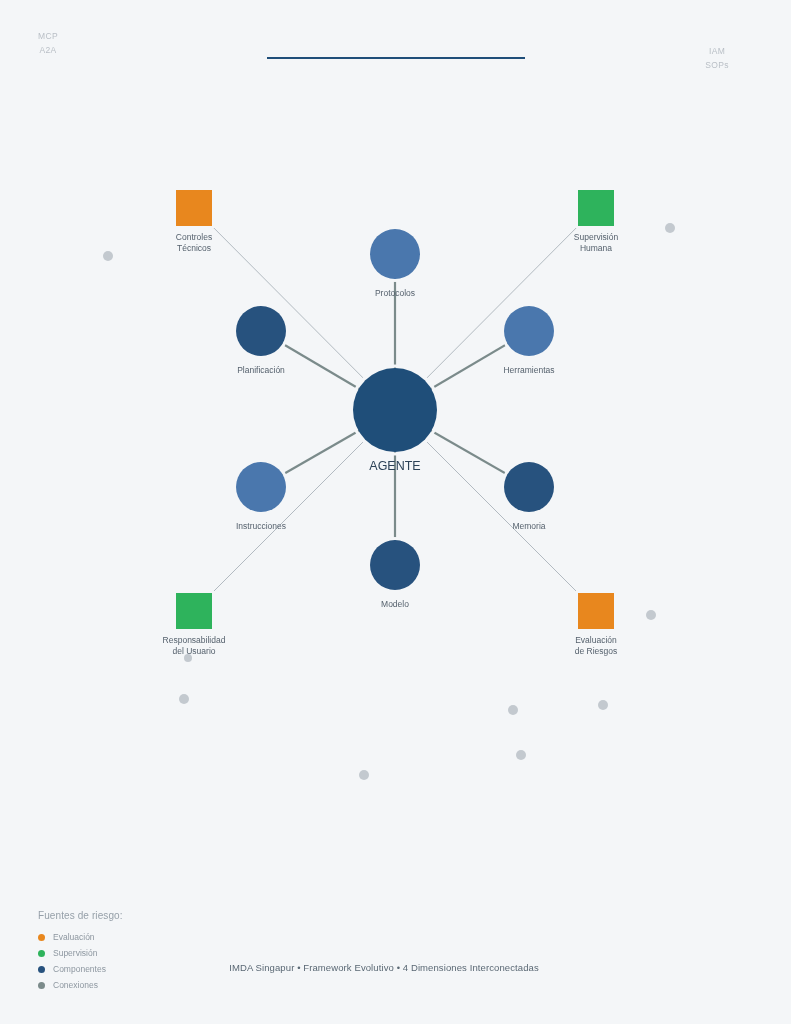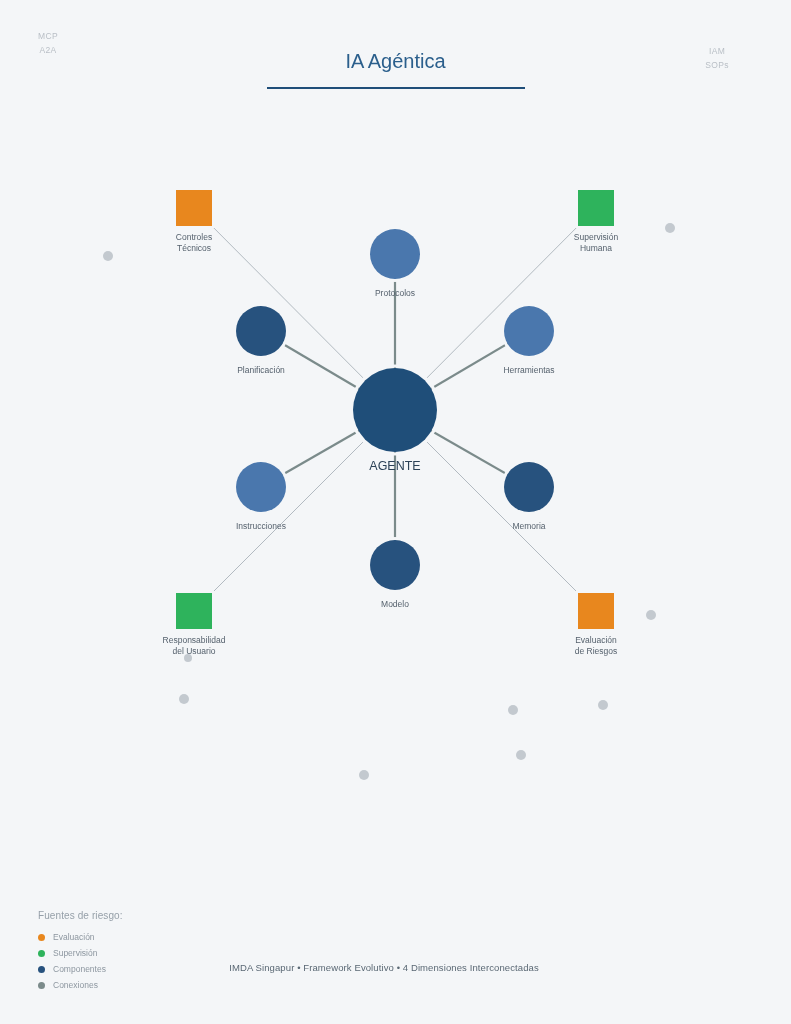--- a/index.html
+++ b/index.html
@@ -153,21 +153,20 @@
     <div>MCP</div>
     <div>A2A</div>
   </div>
 
   <div class="corner-tags right">
     <div>IAM</div>
     <div>SOPs</div>
   </div>
 
   <div id="header">
-    <div id="subtitle">IA Agéntica</div>
     <div id="title-rule"></div>
   </div>
 
   <svg id="diagram" viewBox="0 0 791 1024">
     <g id="layer-dotted-links">
         <line x1="395" y1="410" x2="194" y2="208" class="link-dotted"></line>
         <line x1="395" y1="410" x2="596" y2="208" class="link-dotted"></line>
         <line x1="395" y1="410" x2="194" y2="611" class="link-dotted"></line>
         <line x1="395" y1="410" x2="596" y2="611" class="link-dotted"></line>
       </g>

